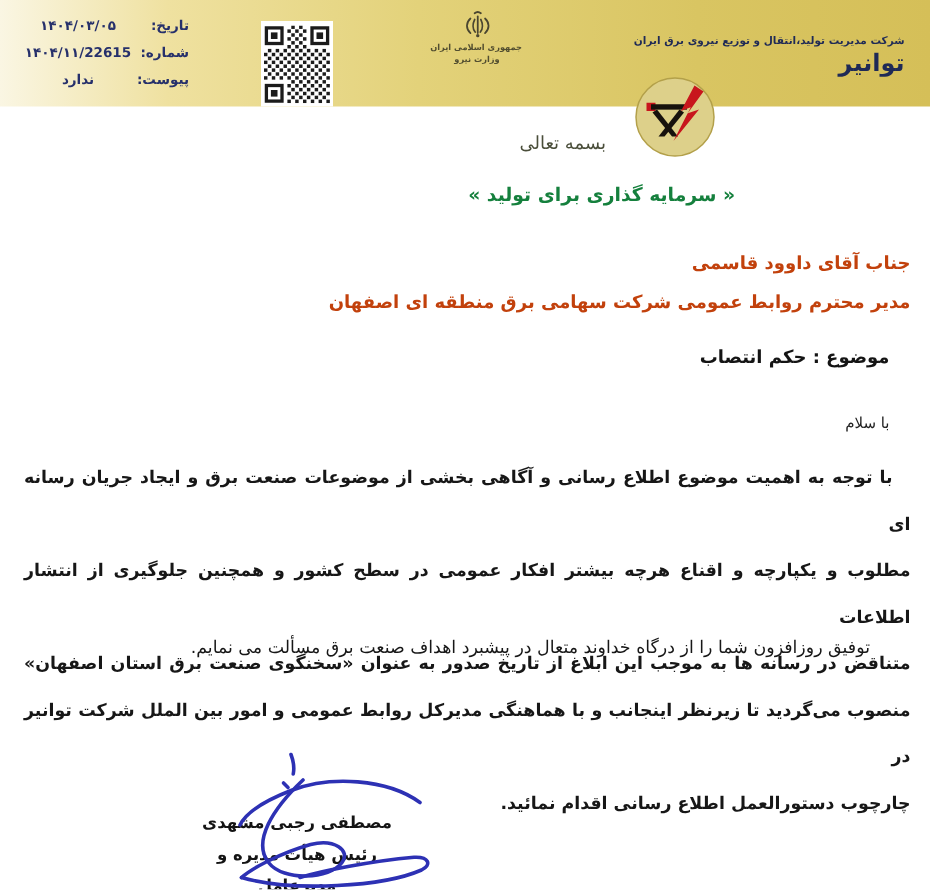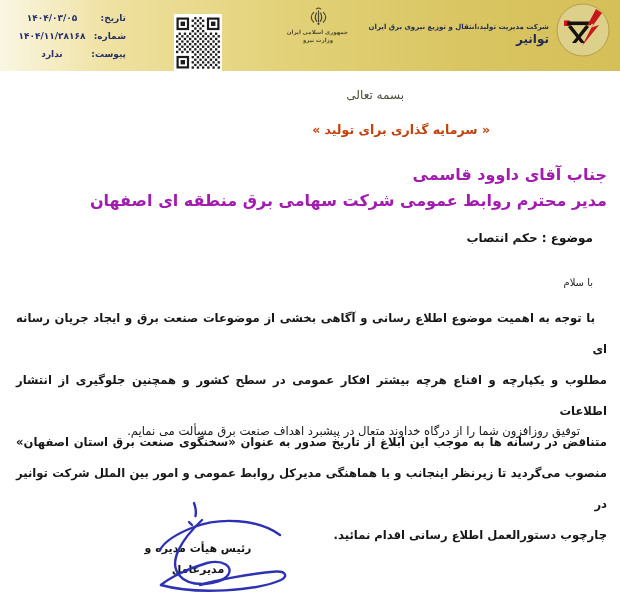--- a/index.html
+++ b/index.html
@@ -18,30 +18,30 @@
   .m-label{ width:36px; text-align:start; white-space:nowrap;}
   .m-value{ width:76px; text-align:center; white-space:nowrap;}
   .qr{ position:absolute; top:14px; left:174px; width:48px; height:57px; background:#ffffff;
        display:flex; align-items:center; justify-content:center;}
   .qr-f{ fill:none; stroke:#1b1b1b; stroke-width:2.2;}
   .qr-i{ fill:#1b1b1b;}
   #qr-modules rect{ fill:#1b1b1b;}
   .emblem{ position:absolute; top:4px; left:288px; width:60px; text-align:center; color:#524e30;}
   .emblem svg{ width:25px; height:25px; display:block; margin:0 auto;}
   .emblem-line{ font-size:5.5px; line-height:1.4; font-weight:bold; white-space:nowrap;}
-  .company{ position:absolute; top:3px; right:10px; display:flex; align-items:flex-start; direction:ltr;}
+  .company{ position:absolute; top:3px; right:10px; display:flex; align-items:flex-start; direction:ltr;flex-direction:column;}
   .company-text{ margin-top:20px; margin-right:7px; direction:rtl; text-align:right; color:#1f2a56;}
   .company-name{ font-size:7px; font-weight:bold; white-space:nowrap;}
-  .company-short{ font-size:12px; font-weight:bold; margin-top:1px;text-align:right;}
+  .company-short{ font-size:16px; font-weight:bold; margin-top:1px;text-align:right;}
   .logo-circle{ width:54px; height:54px; display:block;}
   
   .besmele{ position:absolute; top:88px; right:216px; font-size:12px; color:#4a4e3a;}
-  .slogan{ position:absolute; top:122px; right:130px; font-size:12.5px; font-weight:bold; color:#c2410c;}
-  .recipient{ position:absolute; top:162px; right:13px; text-align:right; font-size:16px;
-              font-weight:bold; color:#a21caf; line-height:26px;}
+  .slogan{ position:absolute; top:122px; right:130px; font-size:12.5px; font-weight:bold; color:#15803d;}
+  .recipient{ position:absolute; top:162px; right:13px; text-align:right; font-size:12px;
+              font-weight:bold; color:#c2410c; line-height:26px;}
   .subject{ position:absolute; top:231px; right:27px; font-size:12px; font-weight:bold; color:#141414;}
   .salutation{ position:absolute; top:277px; right:27px; font-size:10px; color:#222222;}
   .body-text{ position:absolute; top:303px; right:13px; left:16px; font-size:11.6px;
               font-weight:bold; color:#171717; line-height:31px;}
   .body-line{ text-align:justify; text-align-last:justify;}
   .body-line:first-child{ text-indent:12px;}
   .body-line:last-child{ text-align-last:right;}
   .closing{ position:absolute; top:424px; right:40px; font-size:11.6px; font-weight:normal; color:#171717;}
   
   .signature-block{ position:absolute; top:538px; left:124px; width:148px; text-align:center;
@@ -56,21 +56,21 @@
 
   <div class="band">
 
     <div class="meta">
       <div class="meta-row">
         <span class="m-label">تاریخ:</span>
         <span class="m-value">۱۴۰۴/۰۳/۰۵</span>
       </div>
       <div class="meta-row">
         <span class="m-label">شماره:</span>
-        <span class="m-value">۱۴۰۴/۱۱/۲۸۱۶۸</span>
+        <span class="m-value">۱۴۰۴/۱۱/22615</span>
       </div>
       <div class="meta-row">
         <span class="m-label">پیوست:</span>
         <span class="m-value">ندارد</span>
       </div>
     </div>
 
     <div class="qr">
       <svg viewBox="0 0 44 52" width="44" height="52" aria-hidden="true">
         <rect class="qr-f" x="1.6" y="1.6" width="10.4" height="10.4"></rect>
@@ -247,20 +247,21 @@
     <div class="body-line">با توجه به اهمیت موضوع اطلاع رسانی و آگاهی بخشی از موضوعات صنعت برق و ایجاد جریان رسانه ای</div>
     <div class="body-line">مطلوب و یکپارچه و اقناع هرچه بیشتر افکار عمومی در سطح کشور و همچنین جلوگیری از انتشار اطلاعات</div>
     <div class="body-line">متناقض در رسانه ها به موجب این ابلاغ از تاریخ صدور به عنوان «سخنگوی صنعت برق استان اصفهان»</div>
     <div class="body-line">منصوب می‌گردید تا زیرنظر اینجانب و با هماهنگی مدیرکل روابط عمومی و امور بین الملل شرکت توانیر در</div>
     <div class="body-line">چارچوب دستورالعمل اطلاع رسانی اقدام نمائید.</div>
   </div>
 
   <div class="closing">توفیق روزافزون شما را از درگاه خداوند متعال در پیشبرد اهداف صنعت برق مسألت می نمایم.</div>
 
   <div class="signature-block">
+    <div>مصطفی رجبی مشهدی</div>
     <div>رئیس هیأت مدیره و مدیرعامل</div>
   </div>
 
   <svg class="signature-ink" viewBox="0 0 182 96" aria-hidden="true">
     <path class="sig-stroke" d="M78 6 C79.5 10 80.5 14 79.5 19"></path>
     <path class="sig-stroke" d="M73 25 l3 3"></path>
     <path class="sig-stroke" d="M164 38 C142 22 104 20 78 30 C60 37 48 45 44 53"></path>
     <path class="sig-stroke" d="M86 23 C66 42 52 64 63 78 C73 91 104 89 112 78 C118 70 107 62 91 66 C70 72 52 82 45 88"></path>
     <path class="sig-stroke" d="M45 88 C80 98 140 94 165 83 C172 79.5 170 74 160 74.5 C131 77 97 84 84 88"></path>
   </svg>

